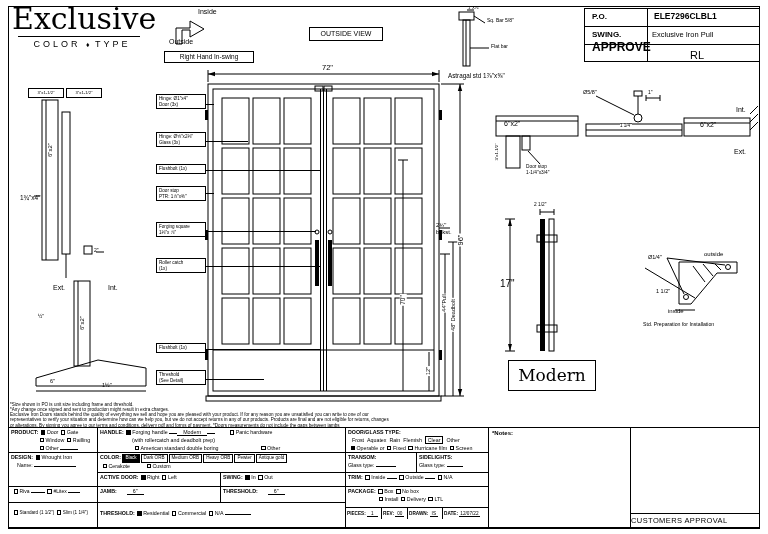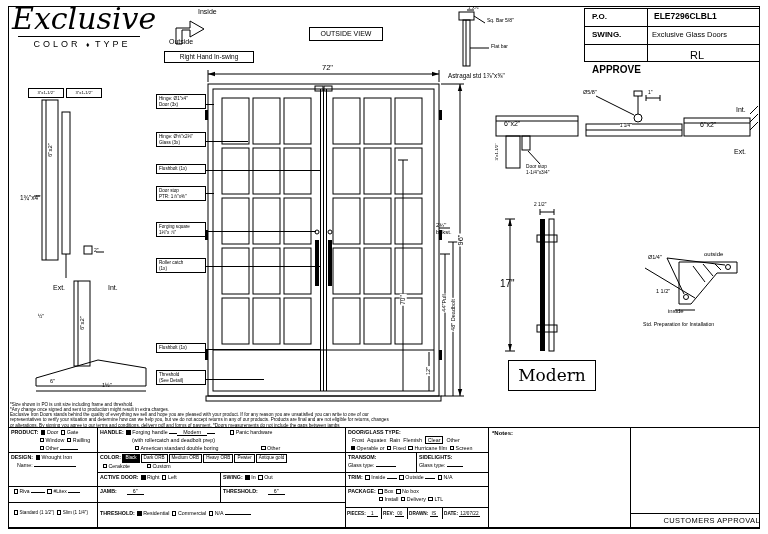--- a/index.html
+++ b/index.html
@@ -18,21 +18,21 @@
 .form{position:absolute;left:8px;top:427px;width:752px;height:101px;border:1px solid #000;background:#fff}
 .cell{position:absolute;border-right:1px solid #000;border-bottom:1px solid #000;font-size:5.3px;line-height:1.5;padding:1px 2px;overflow:hidden}
 .ln{white-space:nowrap}
 .cb{display:inline-block;width:4.5px;height:4.5px;border:1px solid #000;margin:0 1.5px 0 2.5px;vertical-align:-0.5px}
 .ck{background:#000}
 .bl{display:inline-block;border-bottom:1px solid #000;height:4px}
 .u{border-bottom:1px solid #000;padding:0 6px}
 .copt{display:inline-block;border:1px solid #000;padding:0 2px;margin-right:1px;font-size:4.6px}
 .sel{background:#000;color:#fff}
 .fine{position:absolute;left:10px;top:402px;width:474px;font-size:4.6px;line-height:1.12}
-.logo-script{font-family:"DejaVu Serif",serif;font-style:italic;font-size:30px}
+.logo-script{font-family:"DejaVu Serif",serif;font-size:30px}
 .serif{font-family:"DejaVu Serif",serif}
 </style>
 </head>
 <body>
 
 <div class="frame"></div>
 
 <div class="t logo-script" style="left:12px;top:2px">Exclusive</div>
 <div style="position:absolute;left:18px;top:36px;width:122px;height:1px;background:#000"></div>
 <div class="t" style="left:26px;top:40px;width:112px;text-align:center;font-size:9px;letter-spacing:3px">
@@ -63,22 +63,22 @@
 <div class="t" style="left:491px;top:44px;font-size:5px">Flat bar</div>
 <div class="t" style="left:448px;top:73px;font-size:6.3px">Astragal std 1⅞"x⅝"</div>
 
 <div class="bx" style="position:absolute;left:584px;top:8px;width:176px;height:54px;background:#fff">
   <div style="position:absolute;left:62px;top:0;bottom:0;border-left:1px solid #000"></div>
   <div style="position:absolute;left:0;top:17px;right:0;border-top:1px solid #000"></div>
   <div style="position:absolute;left:0;top:35px;right:0;border-top:1px solid #000"></div>
   <div class="t b" style="left:7px;top:4px;font-size:8px">P.O.</div>
   <div class="t b" style="left:69px;top:3px;font-size:8.5px">ELE7296CLBL1</div>
   <div class="t b" style="left:7px;top:22px;font-size:8px">SWING.</div>
-  <div class="t" style="left:67px;top:22px;font-size:7.5px">Exclusive Glass Doors</div>
-  <div class="t b" style="left:7px;top:55px;font-size:10px">APPROVE</div>
+  <div class="t" style="left:67px;top:22px;font-size:7.5px">Exclusive Iron Pull</div>
+  <div class="t b" style="left:7px;top:32px;font-size:12px">APPROVE</div>
   <div class="t" style="left:105px;top:40px;font-size:11px">RL</div>
 </div>
 
 <svg class="s" style="left:28px;top:86px" width="130" height="316" viewBox="0 0 130 316">
   <rect x="14" y="14" width="16" height="160"></rect>
   <line x1="18" y1="14" x2="18" y2="174"></line>
   <rect x="34" y="26" width="8" height="142"></rect>
   <rect x="56" y="160" width="8" height="8"></rect>
   <line x1="38" y1="168" x2="38" y2="192"></line>
   <rect x="46" y="195" width="16" height="85"></rect>
@@ -377,16 +377,16 @@
   <div class="cell" style="left:337px;top:80px;width:143px;height:21px;font-size:4.7px;border-bottom:none;padding:0">
     <span style="display:inline-block;width:35px;padding:2px 1px;vertical-align:top"><span class="b">PIECES:</span> <span class="u" style="padding:0 4px">1</span></span><span style="display:inline-block;width:26px;padding:2px 1px;border-left:1px solid #000;vertical-align:top"><span class="b">REV:</span> <span class="u" style="padding:0 2px">00</span></span><span style="display:inline-block;width:35px;padding:2px 1px;border-left:1px solid #000;vertical-align:top"><span class="b">DRAWN:</span> <span class="u" style="padding:0 2px">IS</span></span><span style="display:inline-block;width:44px;padding:2px 1px;border-left:1px solid #000;vertical-align:top"><span class="b">DATE:</span> <span class="u" style="padding:0 1px">12/07/22</span></span>
   </div>
 
   <div style="position:absolute;left:480px;top:0;width:142px;height:101px;border-right:1px solid #000">
     <div class="t b" style="left:3px;top:2px;font-size:6px">*Notes:</div>
   </div>
 
   <div style="position:absolute;left:622px;top:0;width:129px;height:101px">
     <div style="position:absolute;left:0;right:0;top:85px;border-top:1px solid #000"></div>
-    <div class="t" style="left:0;top:89px;width:129px;text-align:right;font-size:7.5px;letter-spacing:0.4px">CUSTOMERS APPROVAL</div>
+    <div class="t" style="left:0;top:89px;width:129px;text-align:left;font-size:7.5px;letter-spacing:0.4px">CUSTOMERS APPROVAL</div>
   </div>
 
 </div>
 
 </body></html>

